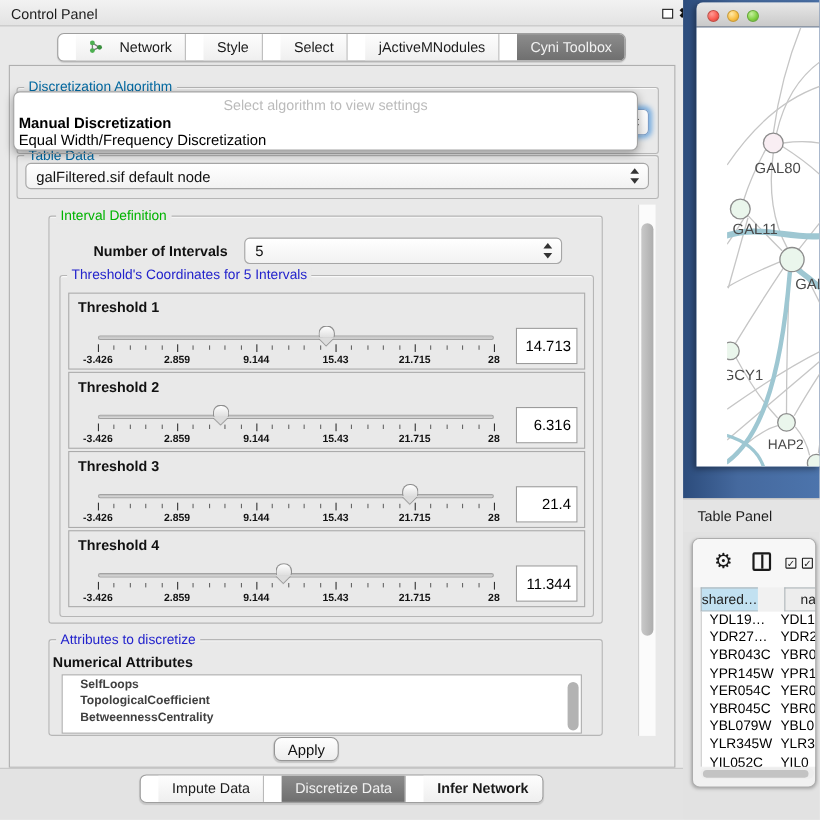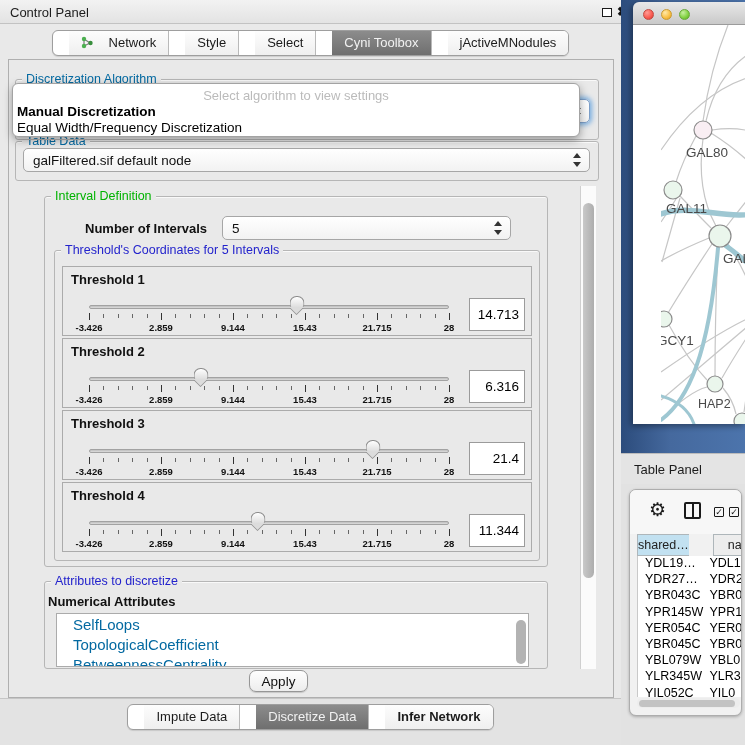--- a/index.html
+++ b/index.html
@@ -56,21 +56,21 @@
   .thumb .pt { width:0; height:0; border-left:7.5px solid transparent; border-right:7.5px solid transparent; border-top:7px solid #DCDCDC; filter:drop-shadow(0 1px 0 #8D8D8D); }
   .scale { position:absolute; left:26px; top:46px; width:360px; height:8px; }
   .tick { position:absolute; top:1px; width:1px; height:4px; background:#666; }
   .tick.major { height:7px; top:0; background:#333; }
   .ticklabels { position:absolute; left:26px; top:55px; width:360px; height:11px; }
   .ticklabel { position:absolute; transform:translateX(-50%); font-size:9.5px; font-weight:bold; color:#111; white-space:nowrap; }
   .val-box { position:absolute; left:406px; top:31px; width:56px; height:33px; background:#fff; border:1px solid #9B9B9B; font-size:13.5px; color:#000; display:flex; align-items:center; justify-content:flex-end; padding-right:5px; }
 
   
   #attr-list { position:absolute; left:56px; top:613px; width:473px; height:54px; background:#fff; border:1px solid #ABABAB; overflow:hidden; }
-  .attr-item { font-size:15px; color:#0369a1; padding:1.5px 0 1.5px 16px; cursor:pointer; white-space:nowrap; }
+  .attr-item { font-size:11px; color:#404040; padding:1.5px 0 1.5px 16px; cursor:pointer; white-space:nowrap;font-weight:bold; }
   #attr-scroll-thumb { position:absolute; left:516px; top:620px; width:10px; height:44px; border-radius:5px; background:#B3B3B3; cursor:pointer; }
 
   
   #main-scroll-track { position:absolute; left:580px; top:186px; width:16px; height:483px; background:#FBFBFB; border-left:1px solid #CFCFCF; }
   #main-scroll-thumb { position:absolute; left:582.5px; top:203px; width:11px; height:375px; border-radius:6px; background:linear-gradient(90deg,#C9C9C9,#ADADAD); cursor:pointer; }
 
   
   #apply-btn { position:absolute; left:249px; top:670px; width:59px; height:22px; background:linear-gradient(#FEFEFE,#EDEDED); border:1px solid #969696; border-radius:7px; font-size:13.5px; color:#111; display:flex; align-items:center; justify-content:center; cursor:pointer; box-shadow:0 1px 1px rgba(0,0,0,.15); }
   #bottom-strip { position:absolute; left:0; top:698px; width:621px; height:47px; background:#E3E3E3; border-top:1px solid #C6C6C6; }
   #bottom-tabs { top:704px; }
@@ -134,25 +134,25 @@
             <circle cx="9.5" cy="7" r="2.2" fill="#388E3C"></circle>
         </svg>
         <span>Network</span>
       </div>
       <div class="seg-item">
           <span>Style</span>
         </div>
       <div class="seg-item">
           <span>Select</span>
         </div>
+      <div class="seg-item">
+          <span>jActiveMNodules</span>
+        </div>
       <div class="seg-item selected">
           <span>Cyni Toolbox</span>
-        </div>
-      <div class="seg-item">
-          <span>jActiveMNodules</span>
         </div>
     </div>
   </div>
 
   <div id="content"></div>
 
   <div class="groupbox" style="left:15px; top:79px; width:584px; height:61px; z-index:1;">
     <span class="group-title">Discretization Algorithm</span>
   </div>
   <div class="combo" id="algo-combo">

